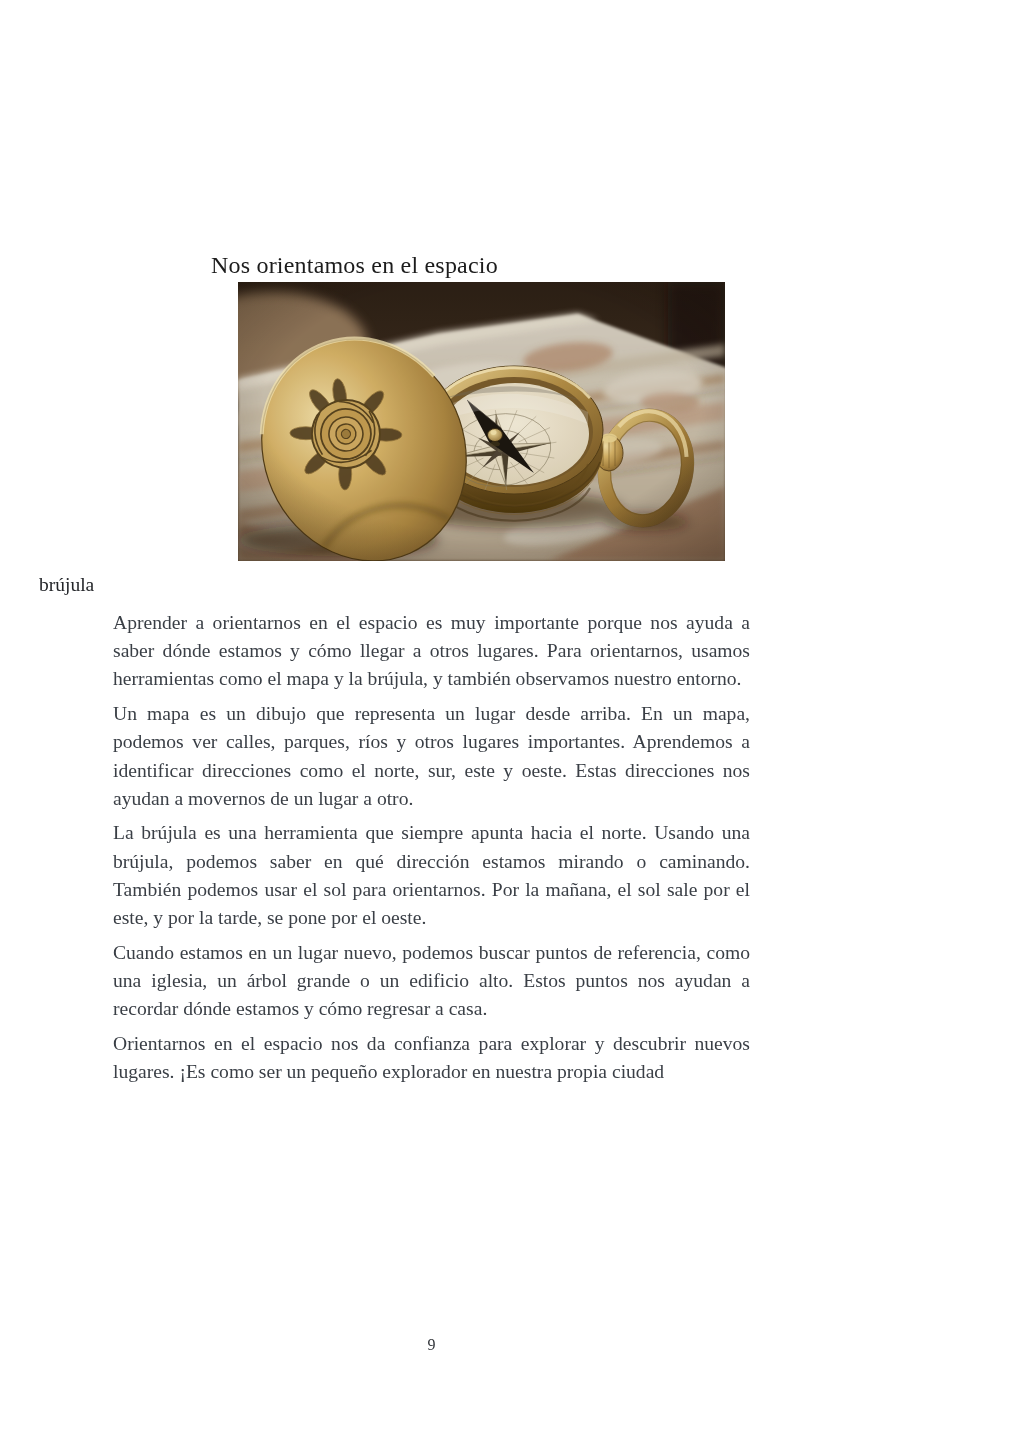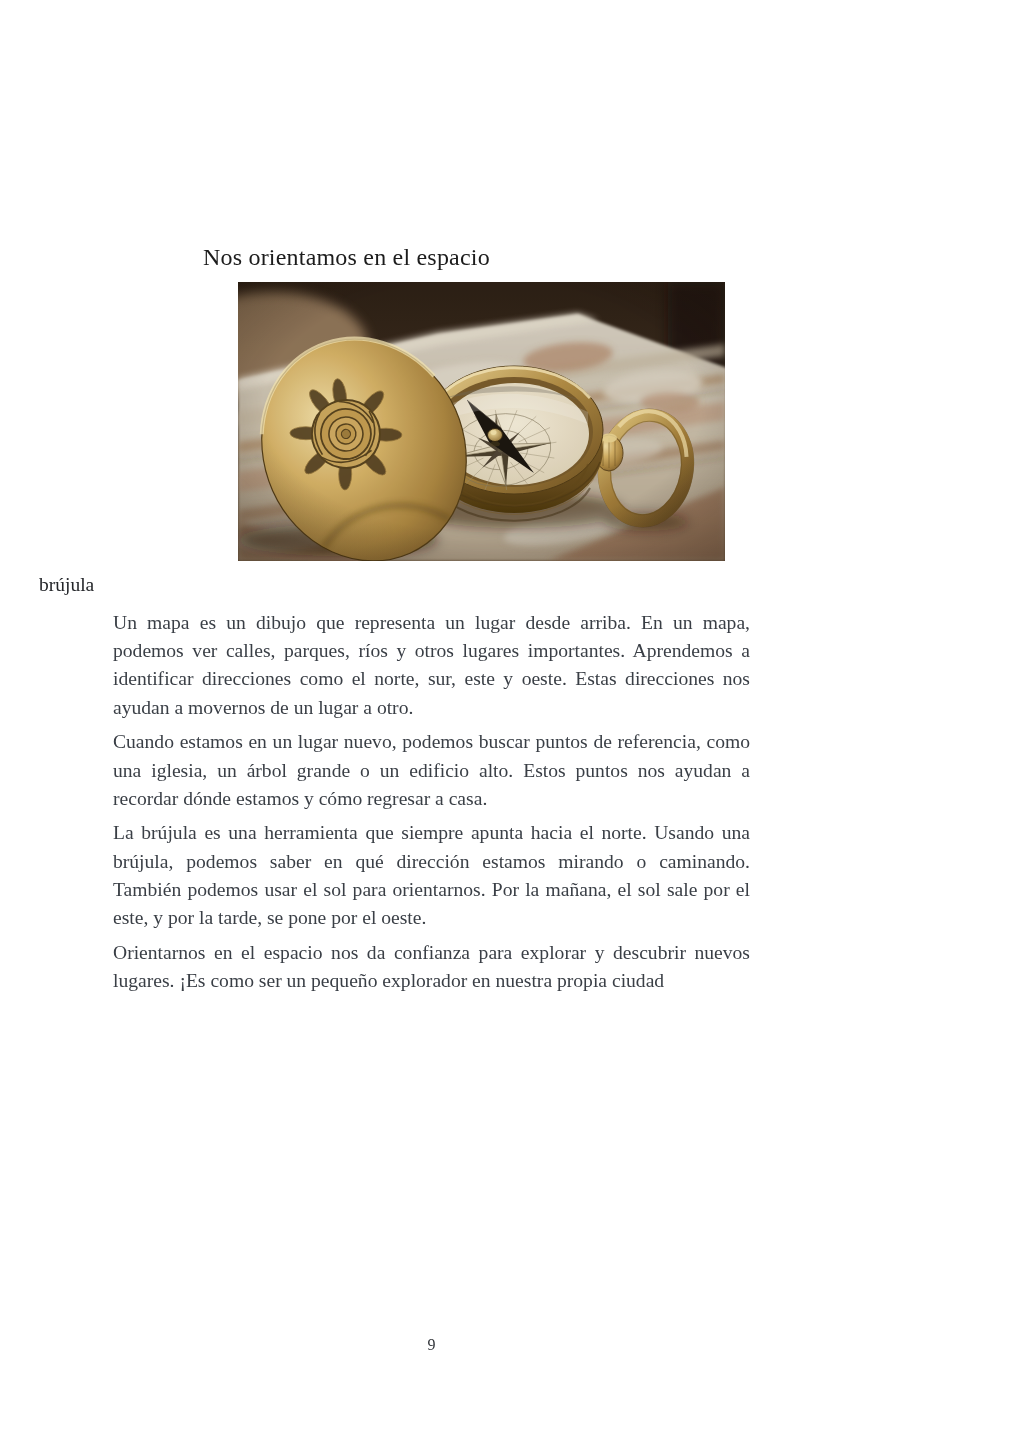--- a/index.html
+++ b/index.html
@@ -6,21 +6,21 @@
   .page{
     position:relative;
     width:1018px;height:1440px;
     background:#ffffff;
     font-family:"Liberation Serif","DejaVu Serif",serif;
     overflow:hidden;
   }
   .title{
     position:absolute;left:199px;top:238px;
     font-size:24px;font-weight:normal;line-height:30px;
-    color:#1c1c1c;margin:4px;letter-spacing:0.2px;
+    color:#1c1c1c;margin:12px;letter-spacing:0.2px;
   }
   .photo{
     position:absolute;left:238px;top:282px;width:487px;height:279px;margin:0;
   }
   .photo svg{display:block;width:487px;height:279px;}
   .caption{
     position:absolute;left:39px;top:572px;
     font-size:19.5px;color:#24262a;line-height:26px;
   }
   .bodytext{
@@ -248,21 +248,22 @@
       </g>
 
       <rect x="0" y="0" width="487" height="279" fill="url(#vigGrad)"></rect>
       <rect x="0" y="0" width="487" height="279" fill="#8a6a40" opacity="0.05"></rect>
     </svg>
   </figure>
 
   <div class="caption">brújula</div>
 
   <div class="bodytext">
+    <p>Aprender a orientarnos en el espacio es muy importante porque nos ayuda a saber dónde estamos y cómo llegar a otros lugares. Para orientarnos, usamos herramientas como el mapa y la brújula, y también observamos nuestro entorno.</p>
     <p>Un mapa es un dibujo que representa un lugar desde arriba. En un mapa, podemos ver calles, parques, ríos y otros lugares importantes. Aprendemos a identificar direcciones como el norte, sur, este y oeste. Estas direcciones nos ayudan a movernos de un lugar a otro.</p>
+    <p>La brújula es una herramienta que siempre apunta hacia el norte. Usando una brújula, podemos saber en qué dirección estamos mirando o caminando. También podemos usar el sol para orientarnos. Por la mañana, el sol sale por el este, y por la tarde, se pone por el oeste.</p>
     <p>Cuando estamos en un lugar nuevo, podemos buscar puntos de referencia, como una iglesia, un árbol grande o un edificio alto. Estos puntos nos ayudan a recordar dónde estamos y cómo regresar a casa.</p>
-    <p>La brújula es una herramienta que siempre apunta hacia el norte. Usando una brújula, podemos saber en qué dirección estamos mirando o caminando. También podemos usar el sol para orientarnos. Por la mañana, el sol sale por el este, y por la tarde, se pone por el oeste.</p>
     <p>Orientarnos en el espacio nos da confianza para explorar y descubrir nuevos lugares. ¡Es como ser un pequeño explorador en nuestra propia ciudad</p>
   </div>
 
   <div class="pagenum">9</div>
 
 </div>
 
 </body></html>

